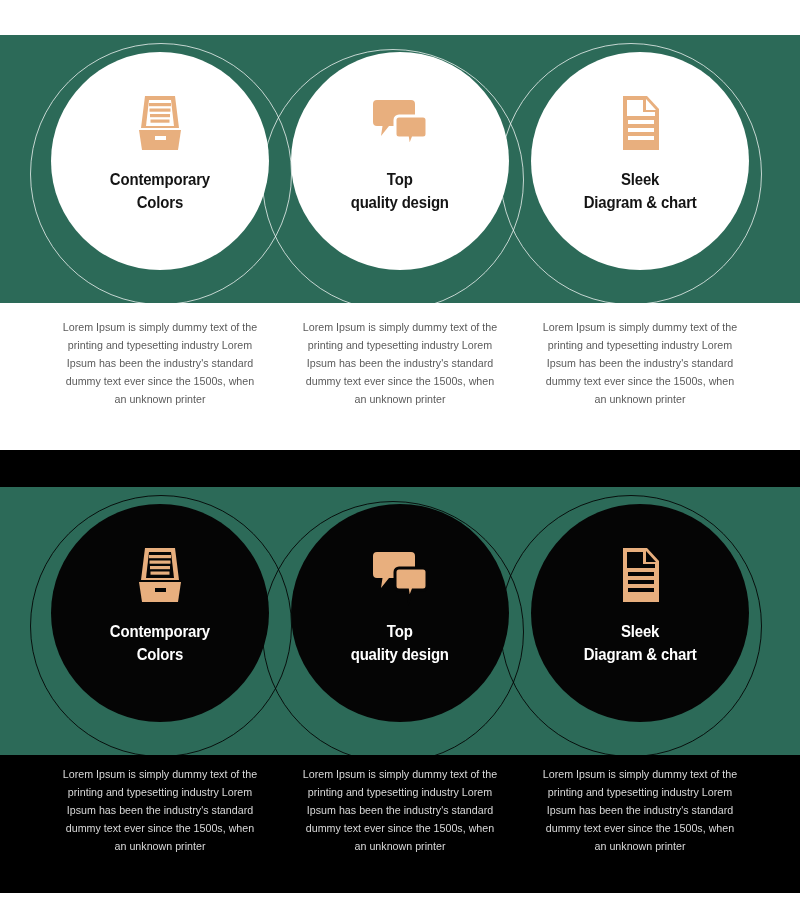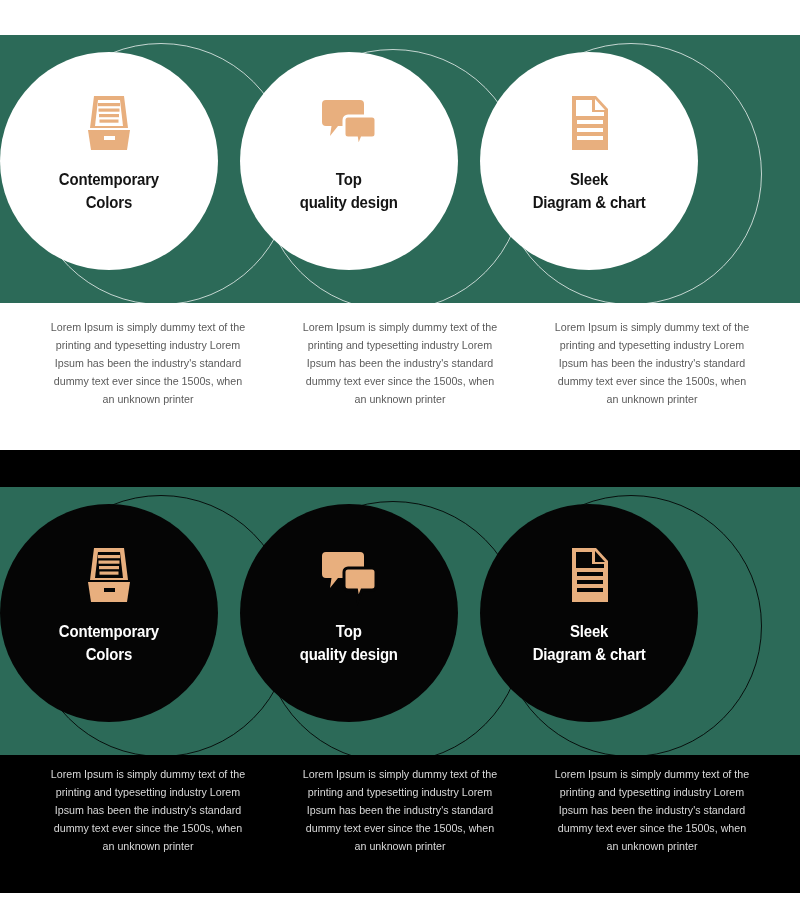--- a/index.html
+++ b/index.html
@@ -57,21 +57,21 @@
   .arc-b { left: 262px; top: 14px; width: 262px; height: 262px; }
   .arc-c { left: 500px; top: 8px;  width: 262px; height: 262px; }
 
   
   .circle-row {
     position: absolute;
     left: 0;
     width: 800px;
     height: 268px;
     display: flex;
-    justify-content: flex-start;
+    justify-content: center;
     gap: 22px;
     align-items: flex-start;
   }
   .circle-row.top { top: 35px; }
   .circle-row.bot { top: 487px; }
 
   .circle {
     width: 218px;
     height: 218px;
     border-radius: 50%;
@@ -108,21 +108,21 @@
   .circle-row.top .circle-title { color: #141414; }
   .circle-row.bot .circle-title { color: #ffffff; }
 
   
   .text-row {
     position: absolute;
     left: 0;
     width: 800px;
     display: flex;
     justify-content: center;
-    gap: 34px;
+    gap: 22px;
   }
   .text-row.top { top: 318px; }
   .text-row.bot { top: 765px; }
 
   .body-col {
     width: 218px;
     text-align: center;
     font-family: "Liberation Sans Narrow", "Liberation Sans", sans-serif;
     font-size: 11.5px;
     line-height: 18px;

